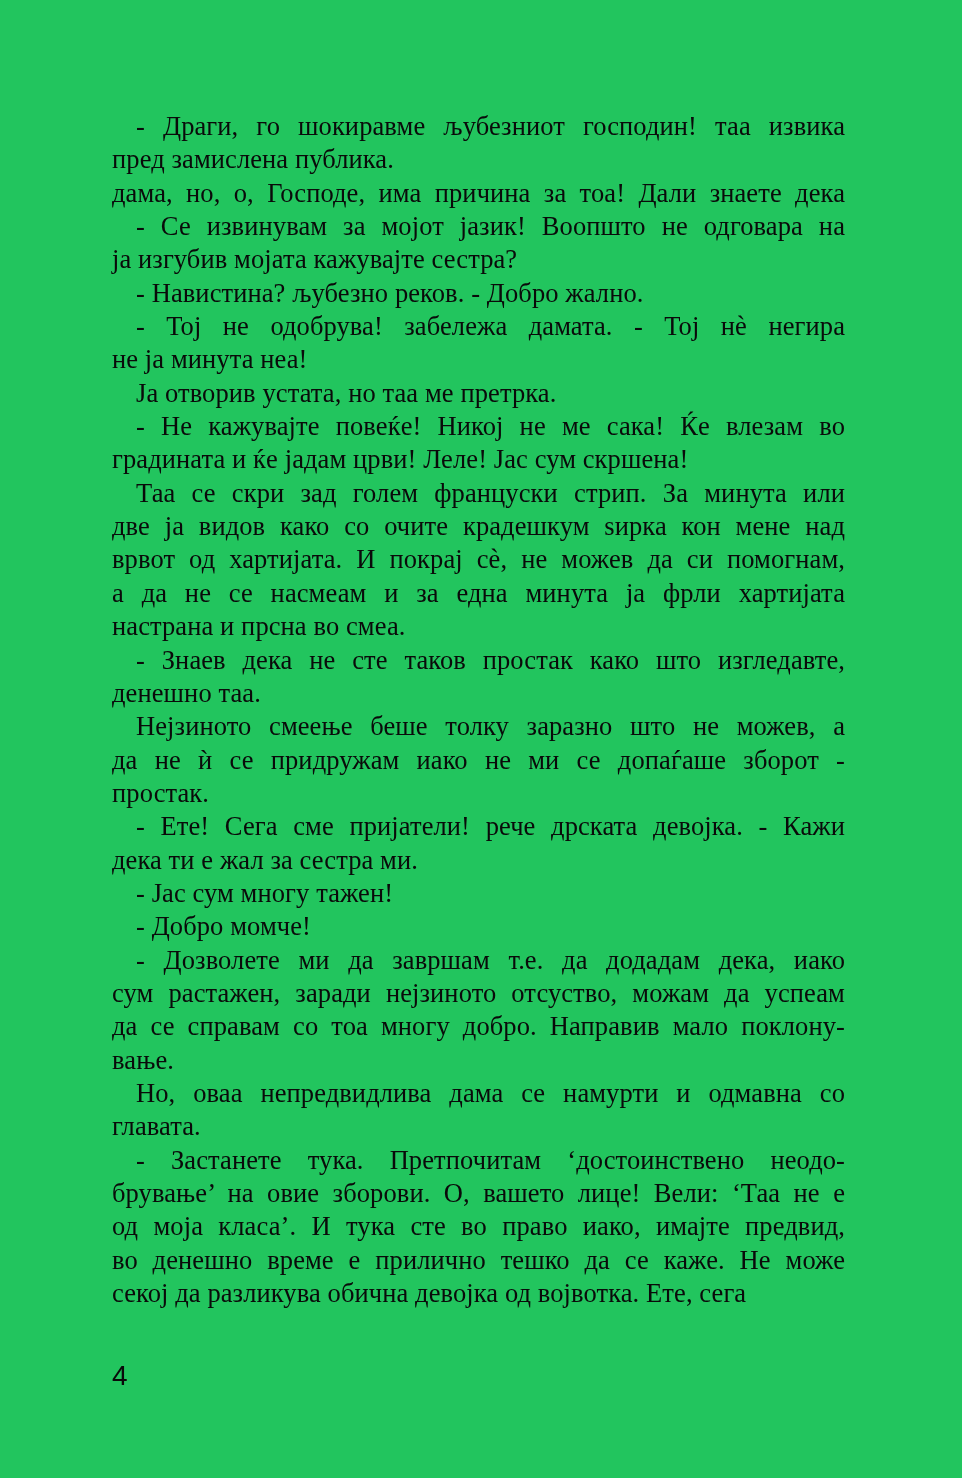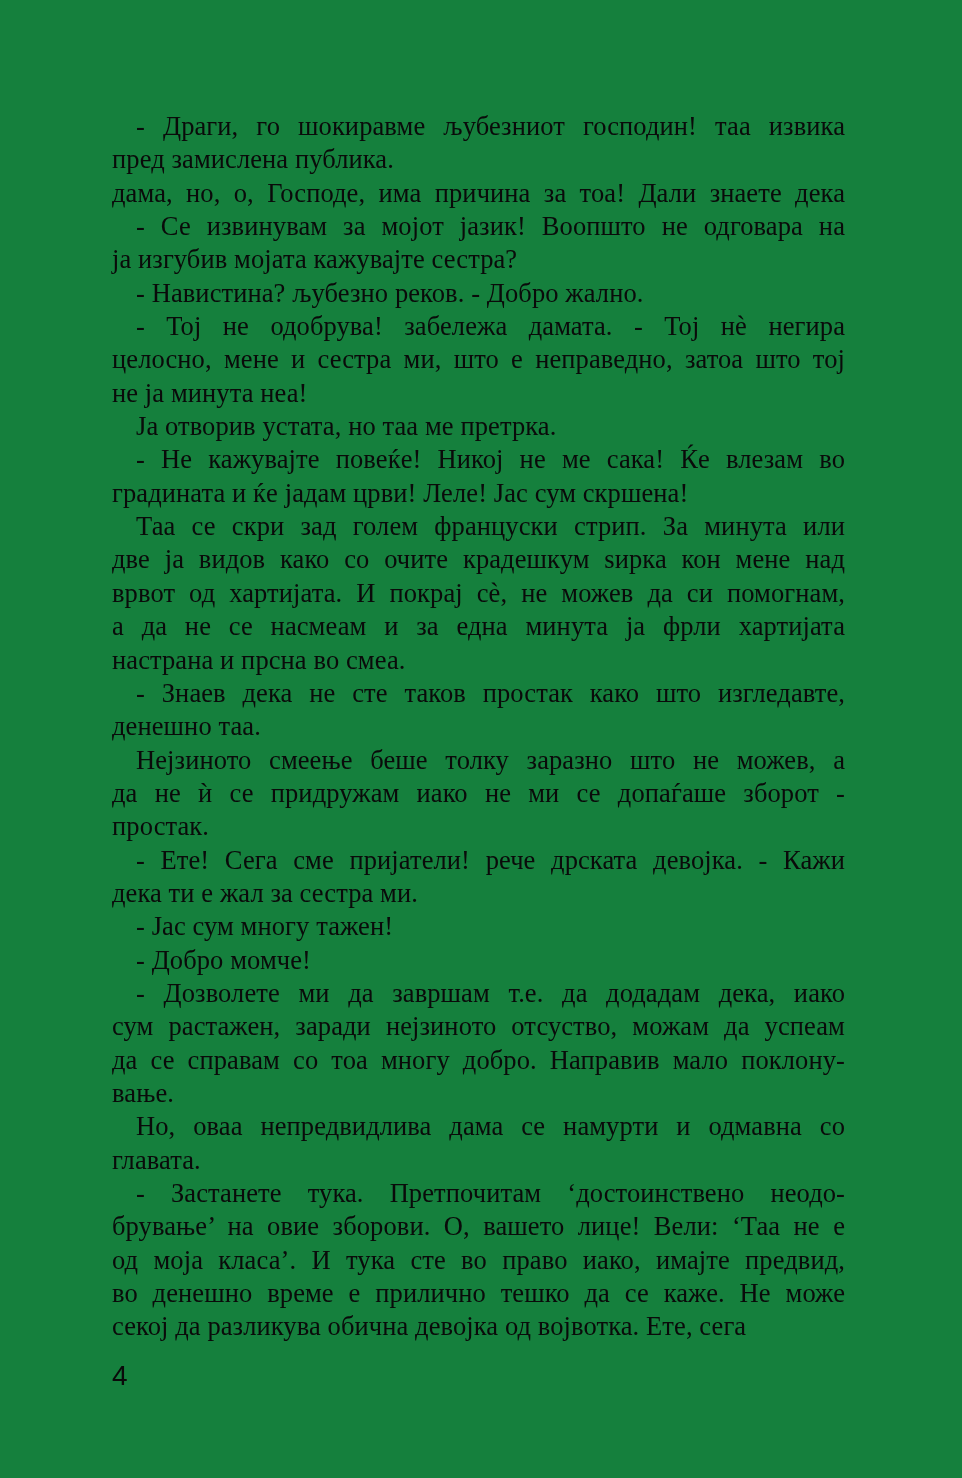--- a/index.html
+++ b/index.html
@@ -11,21 +11,21 @@
     height: 1478px;
     background: #ffffff;
     position: relative;
     overflow: hidden;
     font-family: "Liberation Serif", "DejaVu Serif", serif;
     color: #0a0a0a;
   }
   .book-page {
     position: absolute;
     inset: 0;
-    background: #15803d;
+    background: #22c55e;
     text-decoration: underline;
   }
   .text-block {
     position: absolute;
     left: 112px;
     top: 110px;
     width: 733px;
     font-size: 26.5px;
     line-height: 33.35px;
     letter-spacing: 0.1px;
@@ -66,21 +66,20 @@
       <p class="para">
         <span class="line">дама, но, о, Господе, има причина за тоа! Дали знаете дека</span>
         <span class="line first">- Се извинувам за мојот јазик! Воопшто не одговара на</span>
         <span class="line last">ја изгубив мојата кажувајте сестра?</span>
       </p>
       <p class="para">
         <span class="line first last">- Навистина? љубезно реков. - Добро жално.</span>
       </p>
       <p class="para">
         <span class="line first">- Тој не одобрува! забележа дамата. - Тој нѐ негира</span>
-        <span class="line">целосно, мене и сестра ми, што е неправедно, затоа што тој</span>
         <span class="line last">не ја минута неа!</span>
       </p>
       <p class="para">
         <span class="line first last">Ја отворив устата, но таа ме претрка.</span>
       </p>
       <p class="para">
         <span class="line first">- Не кажувајте повеќе! Никој не ме сака! Ќе влезам во</span>
         <span class="line last">градината и ќе јадам црви! Леле! Јас сум скршена!</span>
       </p>
       <p class="para">

